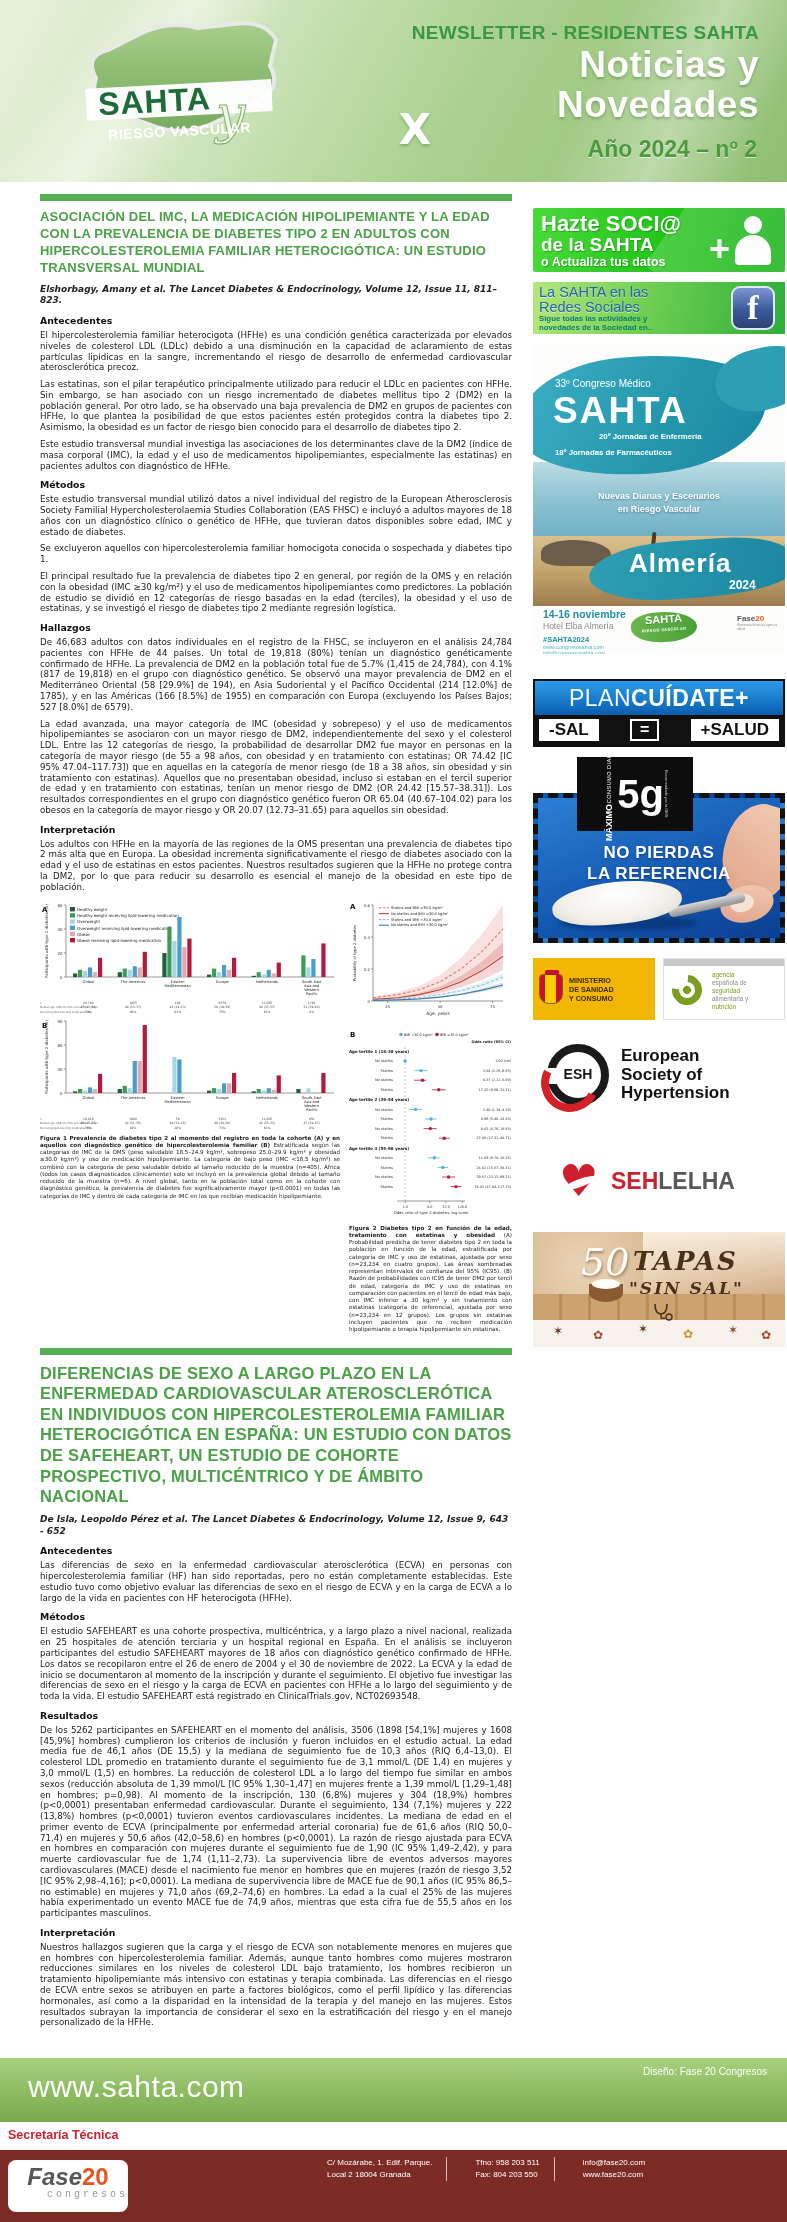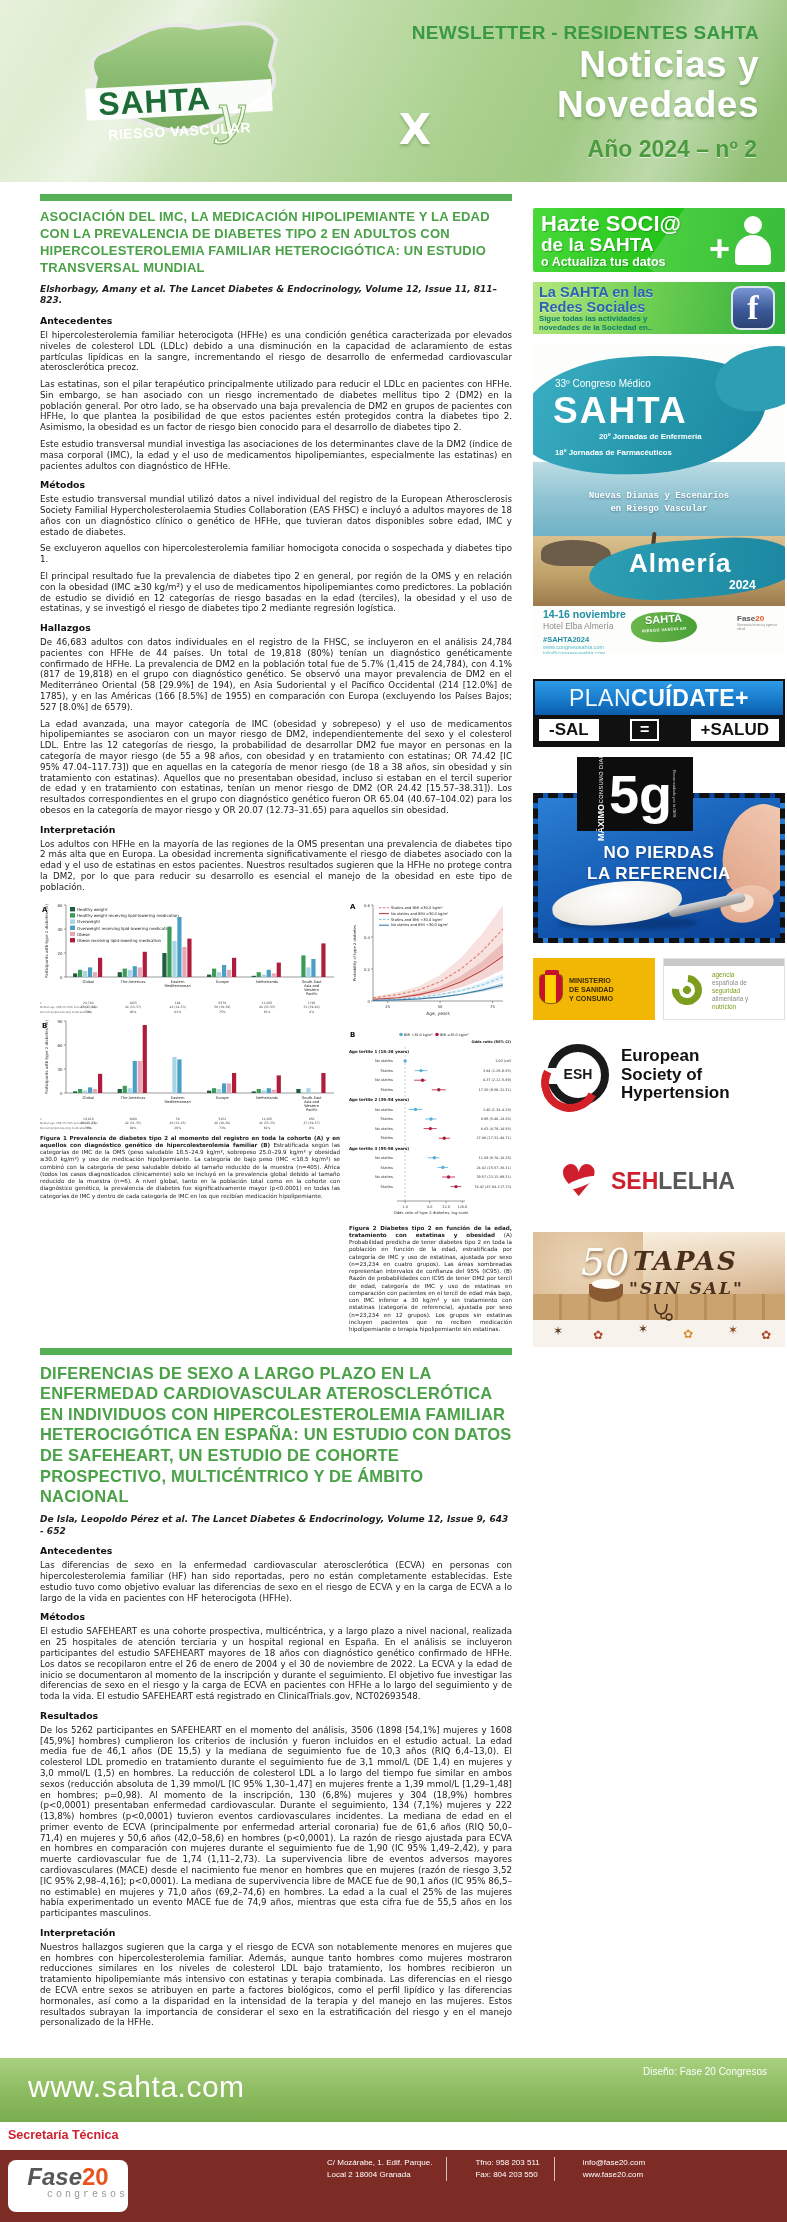--- a/index.html
+++ b/index.html
@@ -54,21 +54,21 @@
   .hz2 { font-size:19px; font-weight:bold; line-height:1.05; text-shadow:1px 1px 1px rgba(0,90,0,.4); }
   .hz3 { font-size:12.5px; font-weight:bold; line-height:1.2; text-shadow:1px 1px 1px rgba(0,90,0,.4); }
   .person { position:absolute; right:10px; top:8px; width:44px; height:50px; }
   .person .head { position:absolute; left:13px; top:0; width:18px; height:18px; background:#fff; border-radius:50%; }
   .person .bod { position:absolute; left:4px; top:19px; width:36px; height:30px; background:#fff; border-radius:18px 18px 4px 4px; }
   .person .plus { position:absolute; left:-22px; top:16px; color:#fff; font-size:36px; font-weight:bold; line-height:34px; }
 
   .redes { position:relative; height:52px; overflow:hidden;
     background:linear-gradient(100deg,#b5e77d 0%,#6fcf52 45%,#2fae3a 100%); padding:3px 6px;
     font-family:"Liberation Sans",sans-serif; }
-  .rd1 { font-size:14.5px; font-weight:bold; color:#2a63ae; line-height:1.02; text-shadow:0 1px 0 rgba(255,255,255,.5); }
+  .rd1 { font-size:14.5px; font-weight:normal; color:#2a63ae; line-height:1.02; text-shadow:0 1px 0 rgba(255,255,255,.5); }
   .rd3 { font-size:7.8px; color:#0e7d6e; line-height:1.15; font-weight:bold; }
   .fb { position:absolute; right:10px; top:4px; width:44px; height:44px; border-radius:9px;
     background:linear-gradient(180deg,#7b96d4 0%,#3b5998 55%,#2d4373 100%);
     border:2px solid #dfe7f5; color:#fff; font-size:34px; font-weight:bold; text-align:center;
     line-height:40px; font-family:"Liberation Serif",serif; }
 
   .poster { position:relative; width:252px; height:310px; background:#fdfdfb; overflow:hidden; }
   .po-sea { position:absolute; left:0; top:118px; width:252px; height:92px;
     background:linear-gradient(180deg,#bcdce4 0%,#8fc3d2 40%,#5fa8c0 100%); }
   .po-beach { position:absolute; left:0; top:192px; width:252px; height:70px;
@@ -82,21 +82,21 @@
     border-radius:46% 60% 50% 58%/55% 45% 60% 45%; transform:rotate(-5deg); }
   .po-brush2 { position:absolute; right:-26px; top:4px; width:96px; height:62px;
     background:#2d9fb4; border-radius:50% 45% 55% 50%; transform:rotate(-12deg); }
   .po-tag { position:absolute; left:22px; top:34px; color:#fff; font-size:10px; font-family:"Liberation Sans",sans-serif; }
   .po-name { position:absolute; left:20px; top:46px; color:#fff; font-size:37px; font-weight:bold;
     letter-spacing:2px; font-family:"Liberation Sans",sans-serif; }
   .po-j { position:absolute; left:22px; color:#fff; font-size:7.8px; font-weight:bold; font-family:"Liberation Sans",sans-serif; }
   .pj1{ top:88px;padding-left:44px; } .pj2{ top:104px; }
   .po-lema { position:absolute; left:0; top:146px; width:252px; text-align:center; color:#fff;
     font-size:9px; font-weight:bold; line-height:1.4; text-shadow:0 1px 2px rgba(40,80,100,.6);
-    font-family:Liberation Mono, monospace; }
+    font-family:Liberation Sans, sans-serif; }
   .po-splash { position:absolute; left:56px; top:196px; width:206px; height:58px;
     background:linear-gradient(100deg,#2d9fb4,#1b86a0); border-radius:48% 40% 55% 45%/60% 50% 45% 55%;
     transform:rotate(-4deg); }
   .po-city { position:absolute; left:96px; top:204px; color:#fff; font-size:26px; font-weight:bold;
     font-family:"Liberation Sans",sans-serif; letter-spacing:1px; }
   .po-year { position:absolute; left:196px; top:234px; color:#fff; font-size:12px; font-weight:bold; font-family:"Liberation Sans",sans-serif; }
   .po-dates { position:absolute; left:10px; top:264px; color:#1f8fa5; font-size:10.5px; font-weight:bold; font-family:"Liberation Sans",sans-serif; }
   .po-venue { position:absolute; left:10px; top:277px; color:#8a8a8a; font-size:8.5px; font-family:"Liberation Sans",sans-serif; }
   .po-hash { position:absolute; left:10px; top:291px; color:#1f8fa5; font-size:7.5px; font-weight:bold; font-family:"Liberation Sans",sans-serif; }
   .po-link { position:absolute; left:10px; color:#55bcCB; color:#55bccb; font-size:5.5px; font-family:"Liberation Sans",sans-serif; }
@@ -119,21 +119,21 @@
   .plan-bot { height:30px; background:#111; display:flex; align-items:center; justify-content:space-between; padding:0 4px; }
   .pb-box { background:#fff; color:#111; font-weight:bold; font-size:17px; padding:1px 10px; font-family:"Liberation Sans",sans-serif; }
   .pb-eq { background:#111; color:#fff; border:2px solid #fff; font-weight:bold; font-size:16px; padding:0 8px; font-family:"Liberation Sans",sans-serif; }
 
   .coupon-wrap { position:relative; padding-top:36px; }
   .tag5g { position:absolute; left:44px; top:0; width:116px; height:74px; background:#0d0d0d; z-index:3;
     display:flex; align-items:center; justify-content:center; }
   .tag5g .vert { width:16px; display:flex; flex-direction:column; align-items:center; }
   .tag5g .v1 { writing-mode:vertical-rl; transform:rotate(180deg); color:#fff; font-size:5.5px; letter-spacing:.5px; font-family:"Liberation Sans",sans-serif; }
   .tag5g .v2 { writing-mode:vertical-rl; transform:rotate(180deg); color:#fff; font-size:9px; font-weight:bold; font-family:"Liberation Sans",sans-serif; }
-  .tag5g .big { color:#fff; font-size:54px; font-weight:bold; font-family:"Liberation Sans",sans-serif; line-height:1; }
+  .tag5g .big { color:#fff; font-size:40px; font-weight:bold; font-family:"Liberation Sans",sans-serif; line-height:1; }
   .tag5g .v3 { writing-mode:vertical-rl; color:#ccc; font-size:4px; font-family:"Liberation Sans",sans-serif; }
   .coupon { position:relative; height:150px; border:5px dashed #111;
     background:linear-gradient(160deg,#2a7fd4 0%,#1256ae 60%,#0b3f92 100%); overflow:hidden; }
   .coupon .np { position:absolute; left:0; top:44px; width:100%; text-align:center; color:#fff;
     font-weight:bold; font-size:17px; line-height:1.25; letter-spacing:.5px;
     font-family:"Liberation Sans",sans-serif; text-shadow:0 1px 2px rgba(0,30,80,.5); }
   .finger1 { position:absolute; right:-14px; top:6px; width:70px; height:96px; background:linear-gradient(200deg,#f2cbb4,#dfa488); border-radius:45% 30% 40% 50%; transform:rotate(18deg); }
   .finger2 { position:absolute; right:6px; top:88px; width:54px; height:36px; background:linear-gradient(200deg,#f2cbb4,#dfa488); border-radius:50%; transform:rotate(-14deg); }
   .nail { position:absolute; right:26px; top:96px; width:24px; height:18px; background:#f6e3d4; border-radius:50%; transform:rotate(-12deg); }
   .spoon-h { position:absolute; right:34px; bottom:28px; width:78px; height:10px; background:linear-gradient(180deg,#d9d9d9,#8f8f8f); border-radius:5px; transform:rotate(-12deg); }

